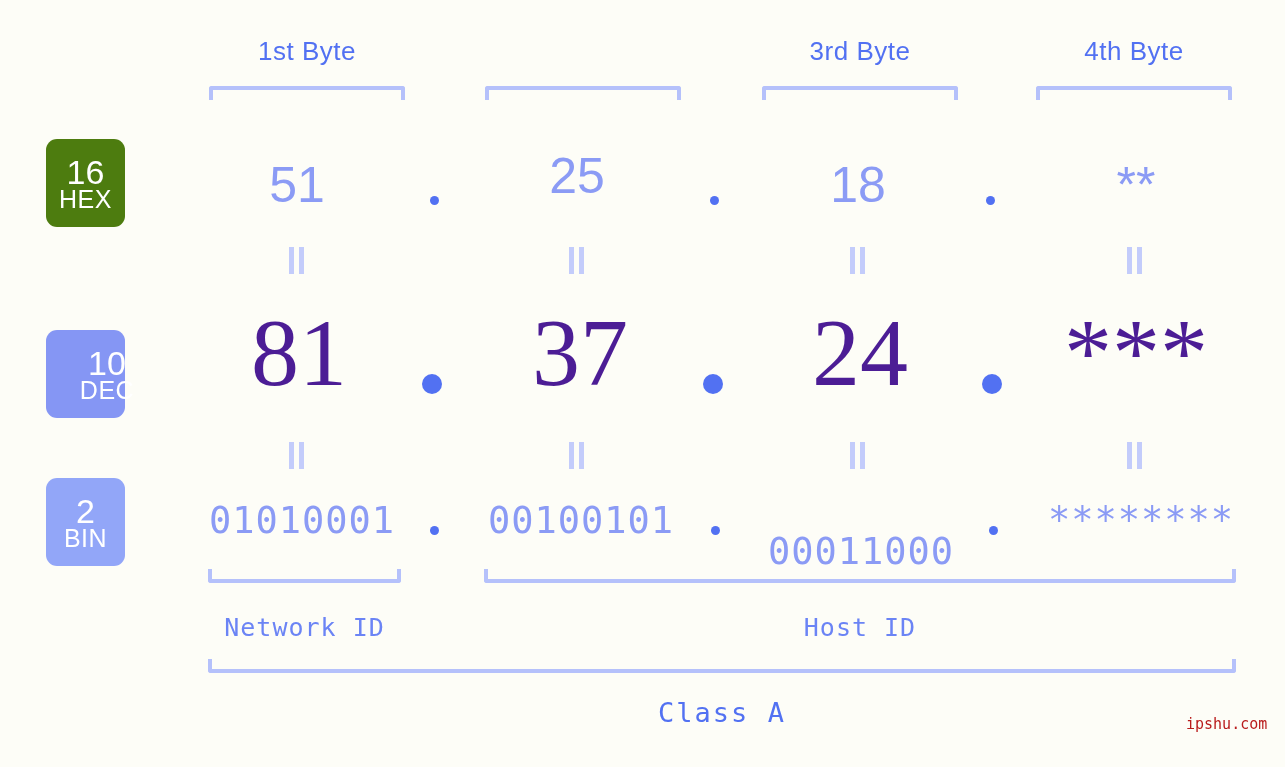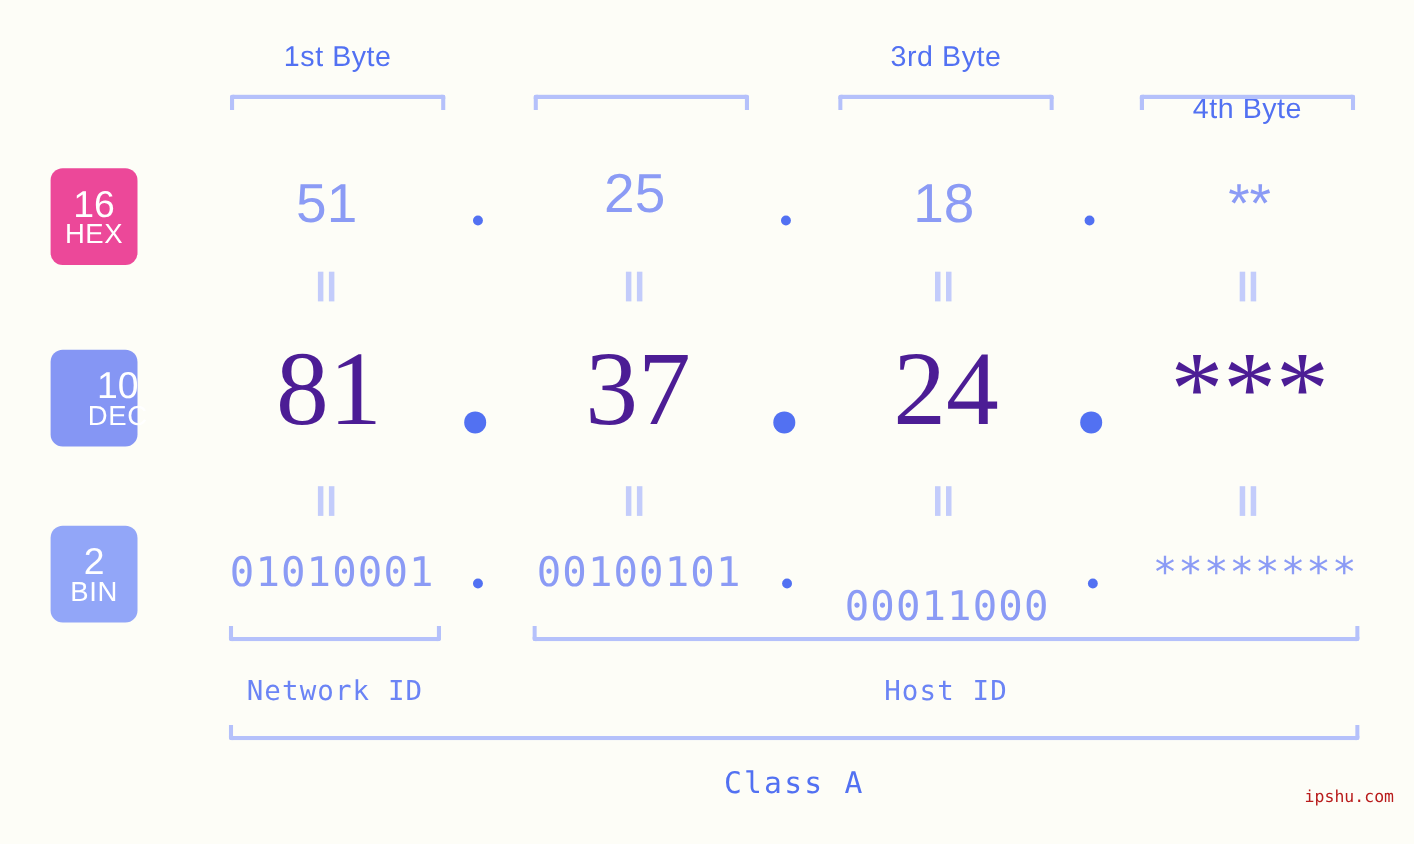--- a/index.html
+++ b/index.html
@@ -141,28 +141,28 @@
     white-space:nowrap;
   }
 </style>
 </head>
 <body>
 
 <div id="stage">
 
   <div class="byte-label" style="left:209px;top:36px;width:196px;">1st Byte</div>
   <div class="byte-label" style="left:762px;top:36px;width:196px;">3rd Byte</div>
-  <div class="byte-label" style="left:1036px;top:36px;width:196px;margin-top:47px;">4th Byte</div>
+  <div class="byte-label" style="left:1036px;top:36px;width:196px;">4th Byte</div>
 
   <div class="bracket down" style="left:209px;top:86px;width:196px;"></div>
   <div class="bracket down" style="left:485px;top:86px;width:196px;"></div>
   <div class="bracket down" style="left:762px;top:86px;width:196px;"></div>
   <div class="bracket down" style="left:1036px;top:86px;width:196px;"></div>
 
-  <div class="badge" style="top:153px;background:#ec4899;">
+  <div class="badge" style="top:139px;background:#4d7c0f;">
     <span class="num">16</span>
     <span class="nm">HEX</span>
   </div>
 
   <div class="row-hex">
     <div class="cell" style="left:199px;top:160px;width:196px;">51</div>
     <div class="cell" style="left:479px;top:151px;width:196px;">25</div>
     <div class="cell" style="left:760px;top:160px;width:196px;">18</div>
     <div class="cell" style="left:1038px;top:160px;width:196px;">**</div>
 
@@ -181,21 +181,21 @@
     </div>
   <div class="eqmark" style="left:850px;top:247px;">
       <i></i>
       <i></i>
     </div>
   <div class="eqmark" style="left:1127px;top:247px;">
       <i></i>
       <i></i>
     </div>
 
-  <div class="badge" style="top:318px;background:#8596f4;padding-left:43px;">
+  <div class="badge" style="top:330px;background:#8596f4;padding-left:43px;">
     <span class="num">10</span>
     <span class="nm">DEC</span>
   </div>
 
   <div class="row-dec">
     <div class="cell" style="left:201px;top:305px;width:196px;">81</div>
     <div class="cell" style="left:482px;top:305px;width:196px;">37</div>
     <div class="cell" style="left:762px;top:305px;width:196px;">24</div>
     <div class="cell" style="left:1038px;top:305px;width:196px;">***</div>
 

